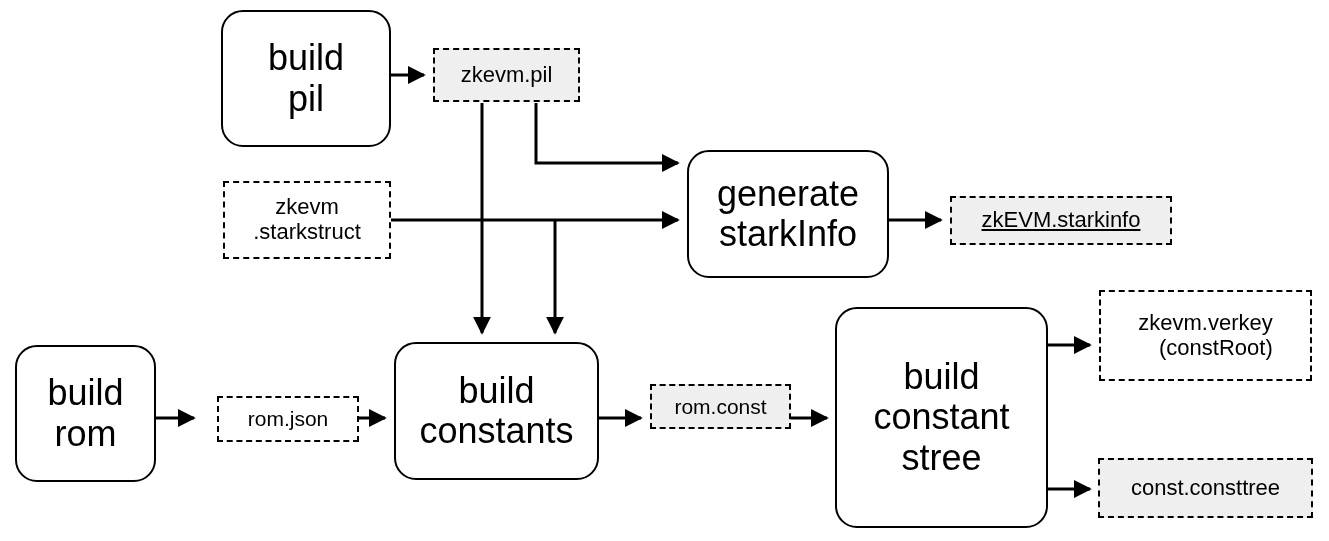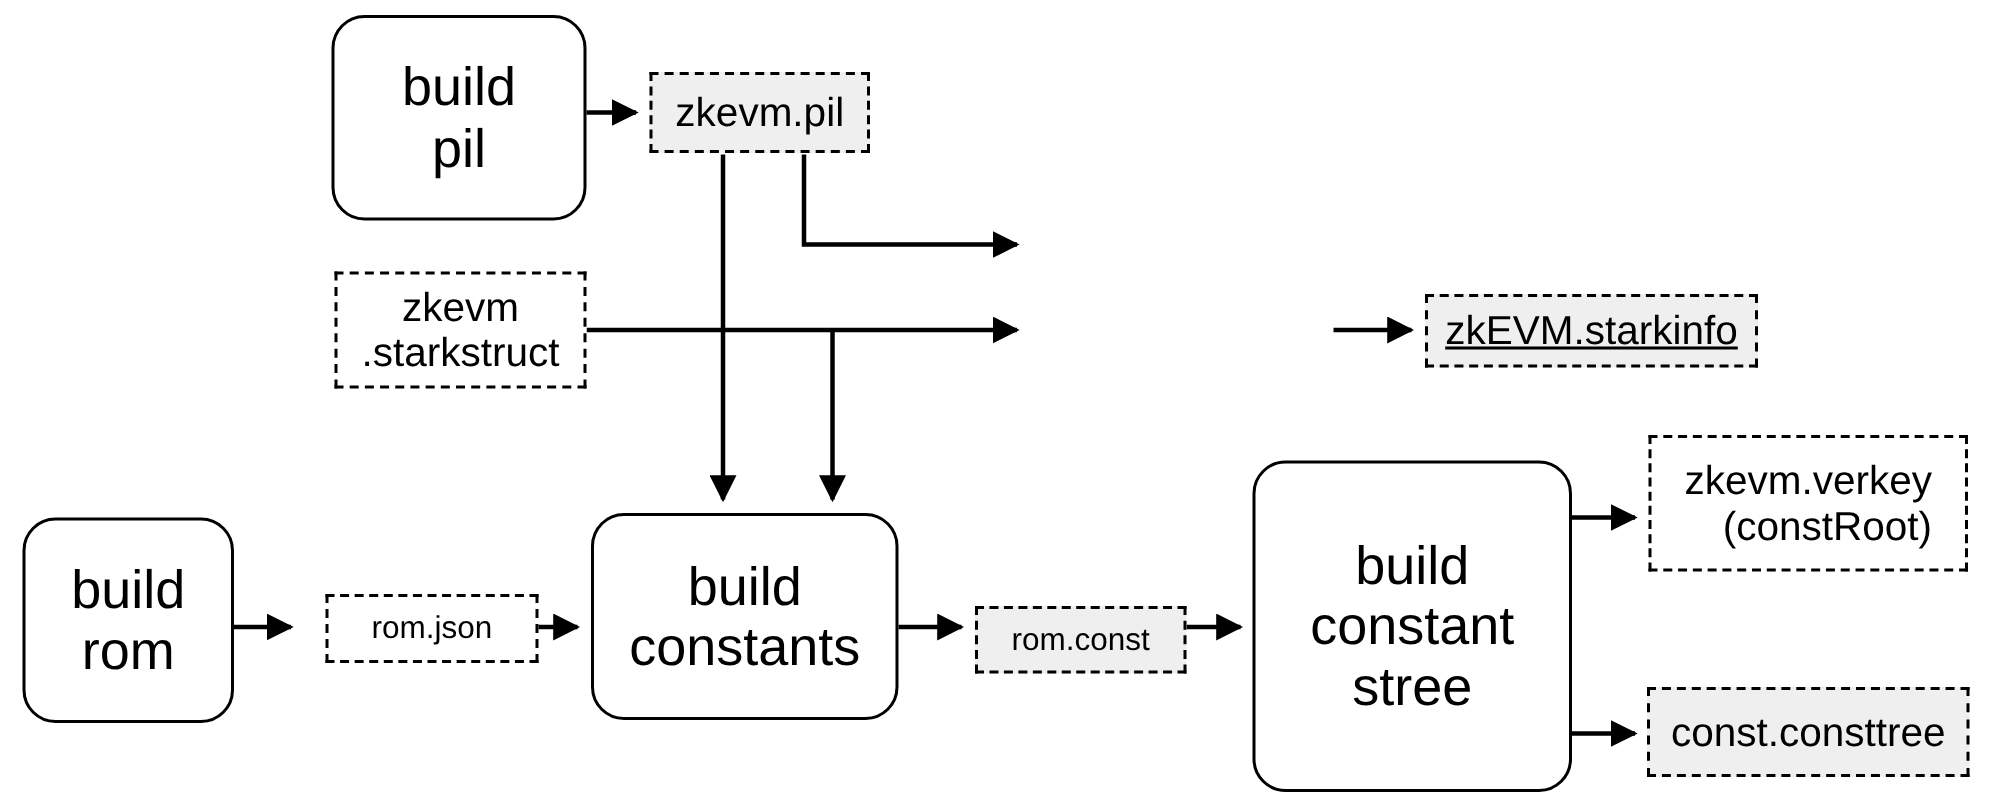--- a/index.html
+++ b/index.html
@@ -39,21 +39,21 @@
   }
   .proc {
     border: 2.4px solid #000000;
     border-radius: 22px;
     background: #ffffff;
     font-size: 36px;
   }
   .artifact {
     border: 2.6px dashed #000000;
     background: #ffffff;
-    font-size: 27px;
+    font-size: 22px;
   }
   .artifact.filled {
     background: #efefef;
   }
   .artifact.small {
     font-size: 21px;
   }
 </style>
 </head>
 <body>
@@ -117,32 +117,34 @@
   </svg>
 
   <div class="node proc" style="left:221px; top:10px; width:170px; height:137px;">build
 pil</div>
 
   <div class="node artifact filled" style="left:433px; top:48px; width:147px; height:54px;">zkevm.pil</div>
 
   <div class="node artifact" style="left:223px; top:181px; width:168px; height:78px;">zkevm
 .starkstruct</div>
 
+  <div class="node proc" style="left:687px; top:150px; width:202px; height:128px;">generate
+starkInfo</div>
 
   <div class="node artifact filled" style="left:950px; top:196px; width:222px; height:49px;text-decoration:underline;">zkEVM.starkinfo</div>
 
   <div class="node proc" style="left:15px; top:345px; width:141px; height:137px;">build
 rom</div>
 
   <div class="node artifact small" style="left:217px; top:396px; width:142px; height:46px;">rom.json</div>
 
   <div class="node proc" style="left:394px; top:342px; width:205px; height:138px;">build
 constants</div>
 
-  <div class="node artifact filled small" style="left:650px; top:404px; width:141px; height:45px;">rom.const</div>
+  <div class="node artifact filled small" style="left:650px; top:384px; width:141px; height:45px;">rom.const</div>
 
   <div class="node proc" style="left:835px; top:307px; width:213px; height:221px;">build
 constant
 stree</div>
 
   <div class="node artifact" style="left:1099px; top:290px; width:213px; height:91px;text-align:right;">zkevm.verkey
 (constRoot)</div>
 
   <div class="node artifact filled" style="left:1098px; top:458px; width:215px; height:60px;">const.consttree</div>
 

